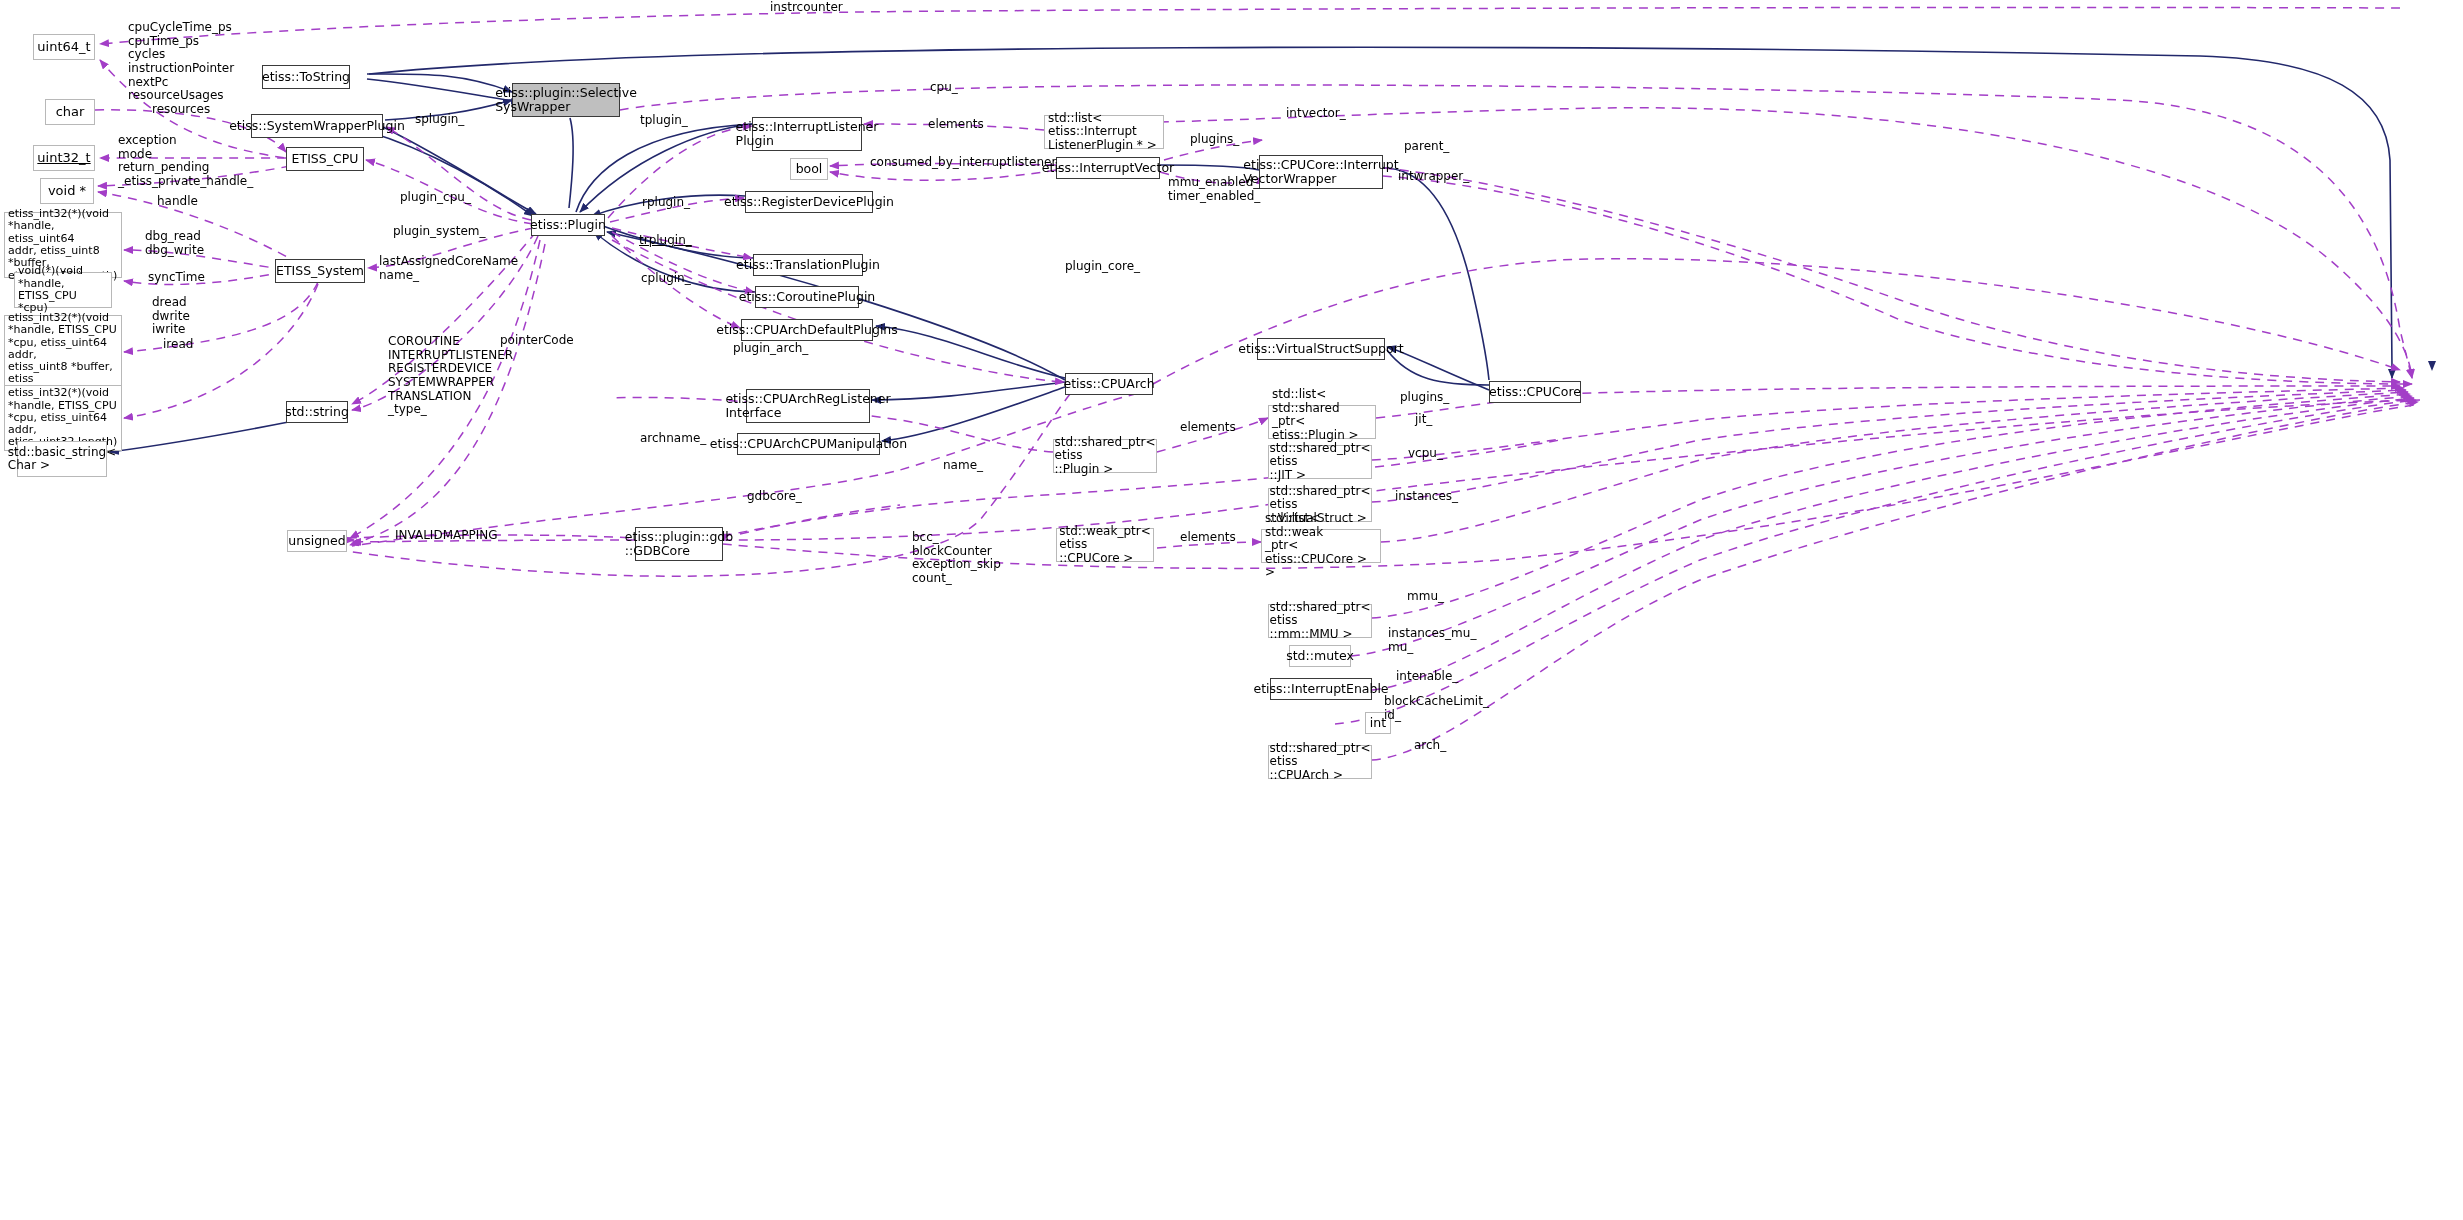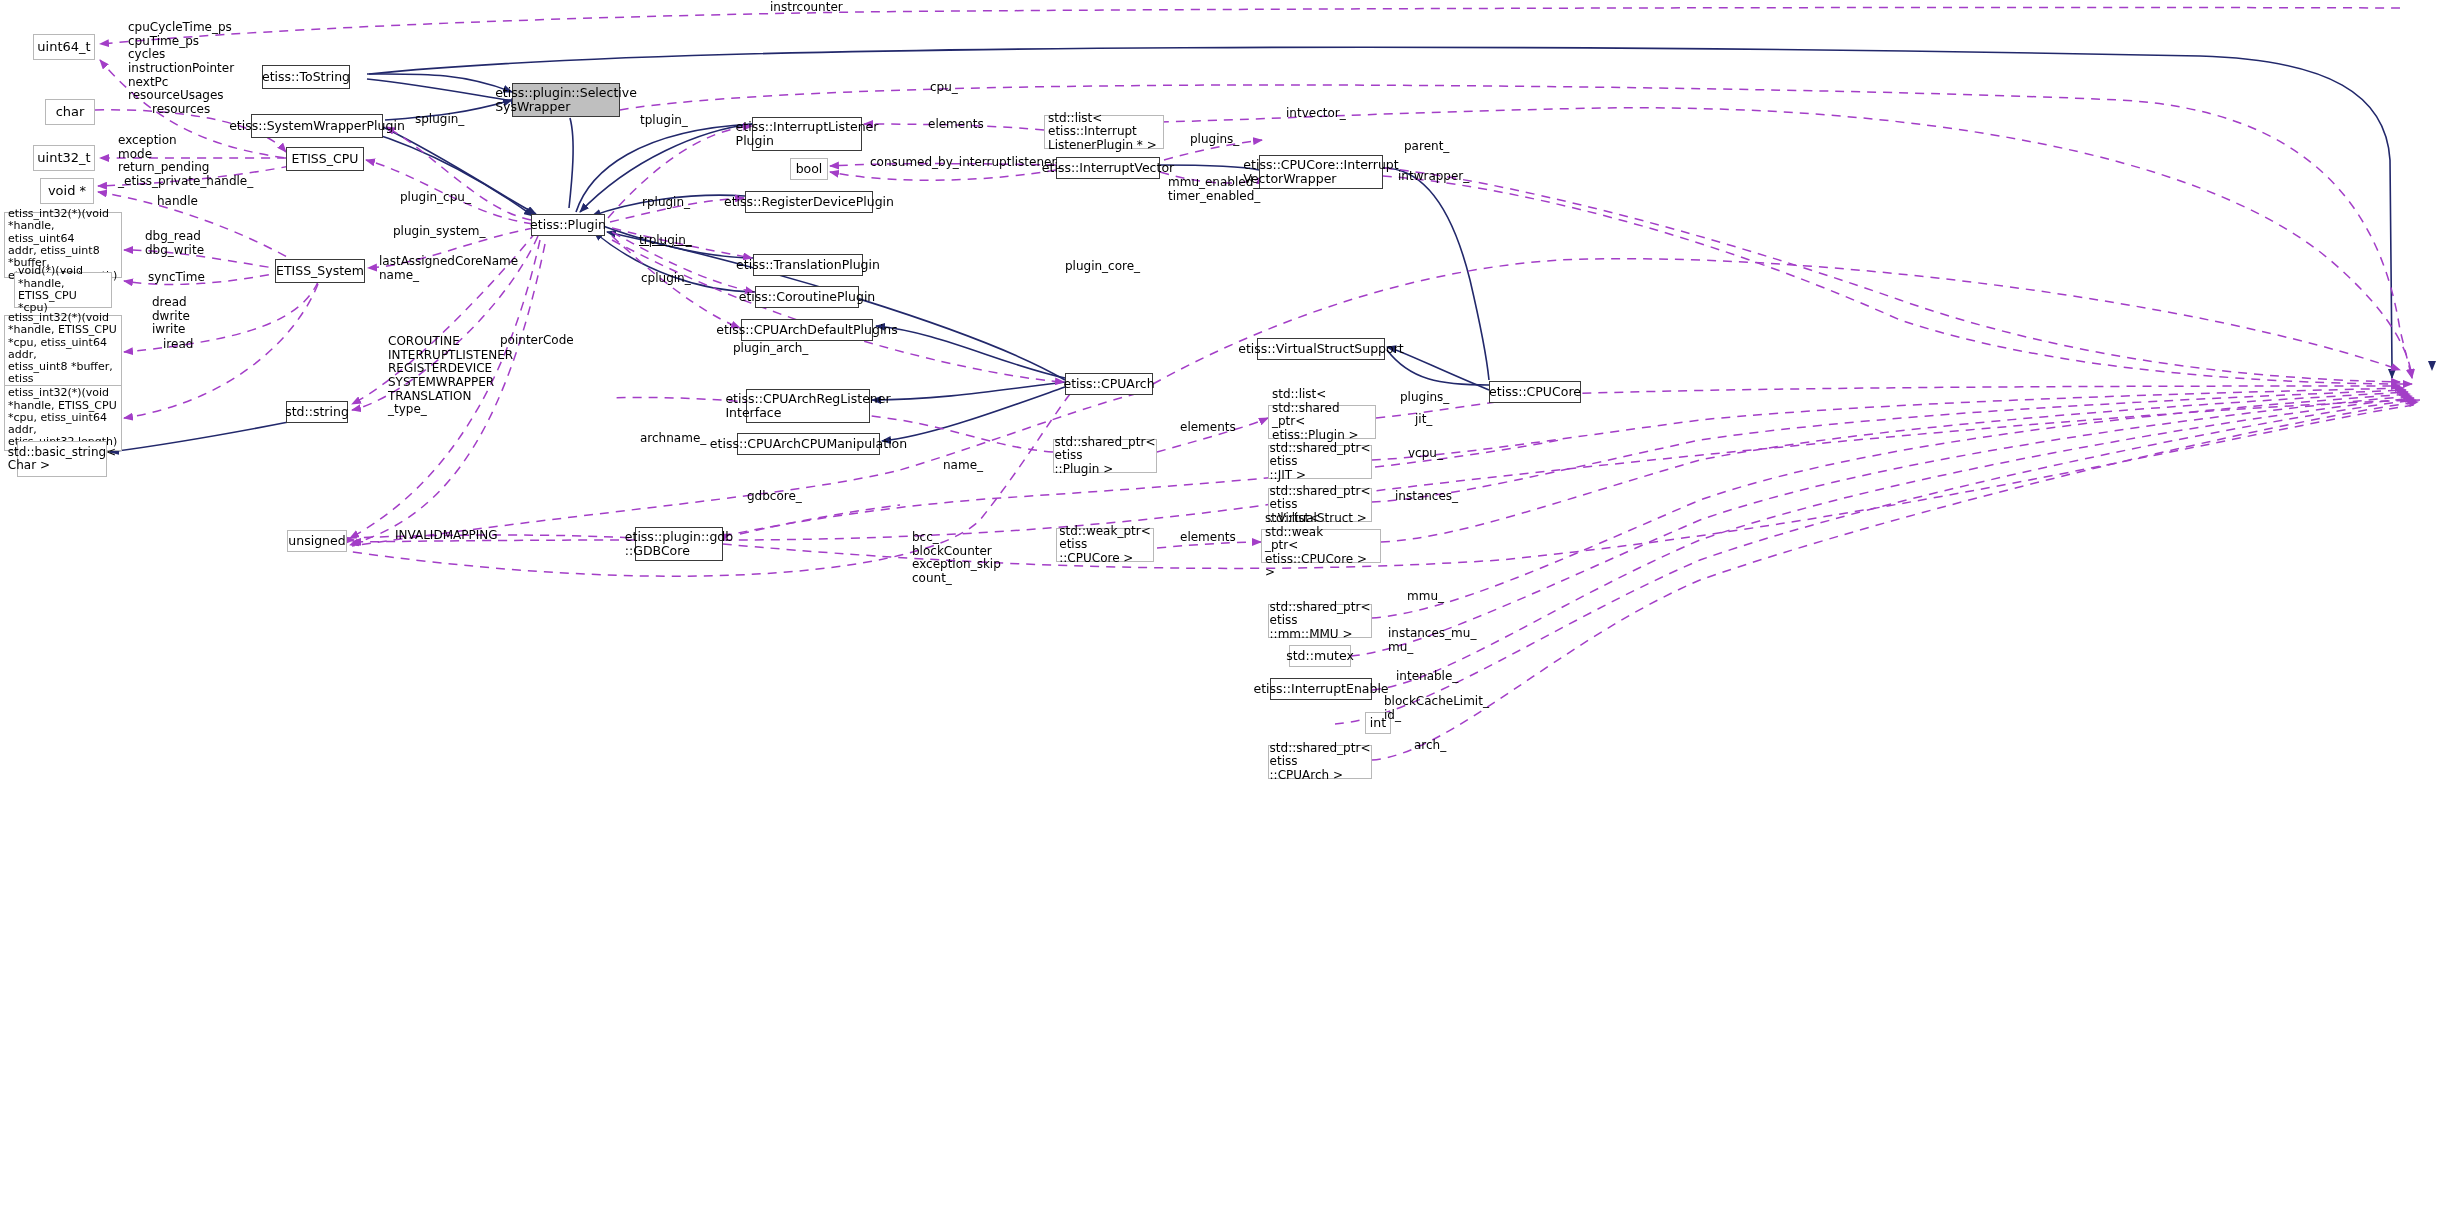--- a/index.html
+++ b/index.html
@@ -126,21 +126,21 @@
       <path d="M740,534 C800,520 860,510 900,505" marker-end="none"></path>
       <path d="M725,536 L730,534"></path>
       <path d="M1153,390 C1100,400 1000,440 900,470 C800,495 600,510 352,546" marker-end="none"></path>
       <path d="M1070,394 C1050,420 1020,470 980,520 C930,570 700,600 352,552" marker-end="none"></path>
     </g>
   </svg>
 
   <div id="node-layer">
       <div class="node light" style="left: 33px; top: 34px; width: 62px; height: 26px; font-size: 13px;"><span>uint64_t</span></div>
       <div class="node light" style="left: 45px; top: 99px; width: 50px; height: 26px; font-size: 13px;"><span>char</span></div>
-      <div class="node light" style="left: 33px; top: 145px; width: 62px; height: 26px; font-size: 13px;"><span>uint32_t</span></div>
+      <div class="node light" style="left: 33px; top: 145px; width: 62px; height: 26px; font-size: 13px; text-decoration: underline;"><span>uint32_t</span></div>
       <div class="node light" style="left: 40px; top: 178px; width: 54px; height: 26px; font-size: 13px;"><span>void *</span></div>
       <div class="node light" style="left: 4px; top: 212px; width: 118px; height: 66px; font-size: 11px;"><span>etiss_int32(*)(void
 *handle, etiss_uint64
 addr, etiss_uint8 *buffer,
 etiss_uint32 length)</span></div>
       <div class="node light" style="left: 14px; top: 272px; width: 98px; height: 36px; font-size: 11px;"><span>void(*)(void *handle,
 ETISS_CPU *cpu)</span></div>
       <div class="node light" style="left: 4px; top: 315px; width: 118px; height: 80px; font-size: 11px;"><span>etiss_int32(*)(void
 *handle, ETISS_CPU
 *cpu, etiss_uint64 addr,

